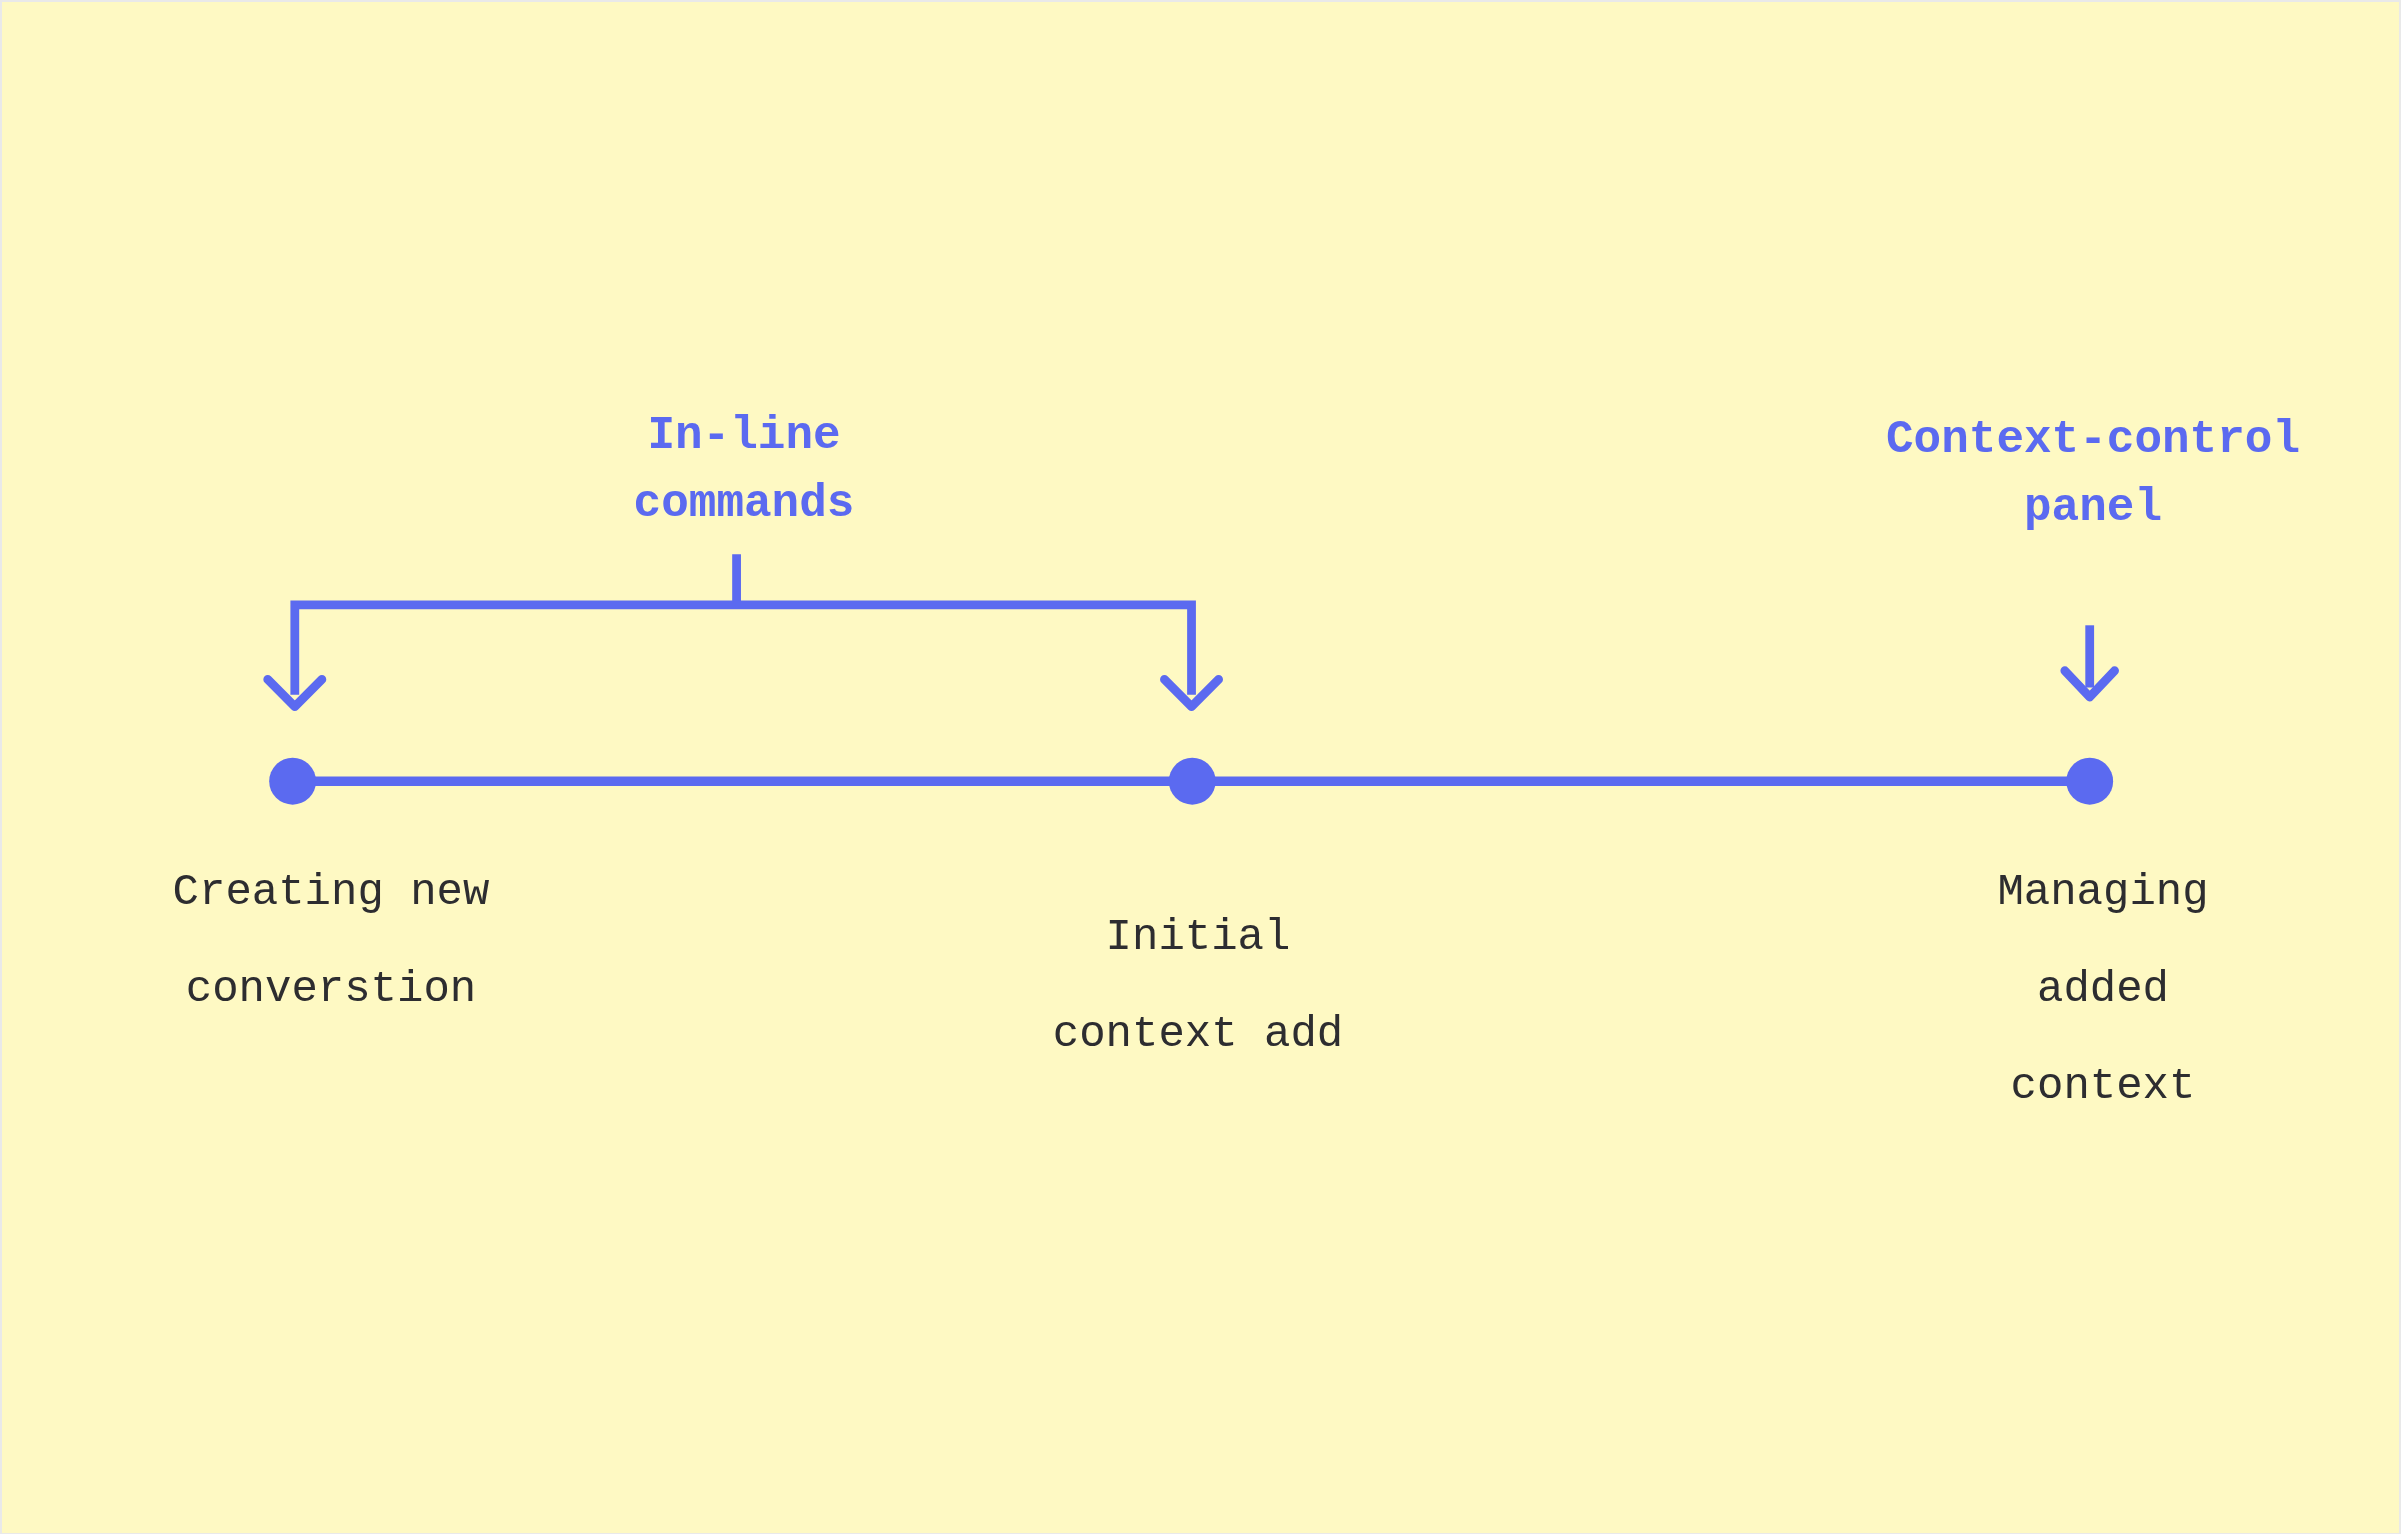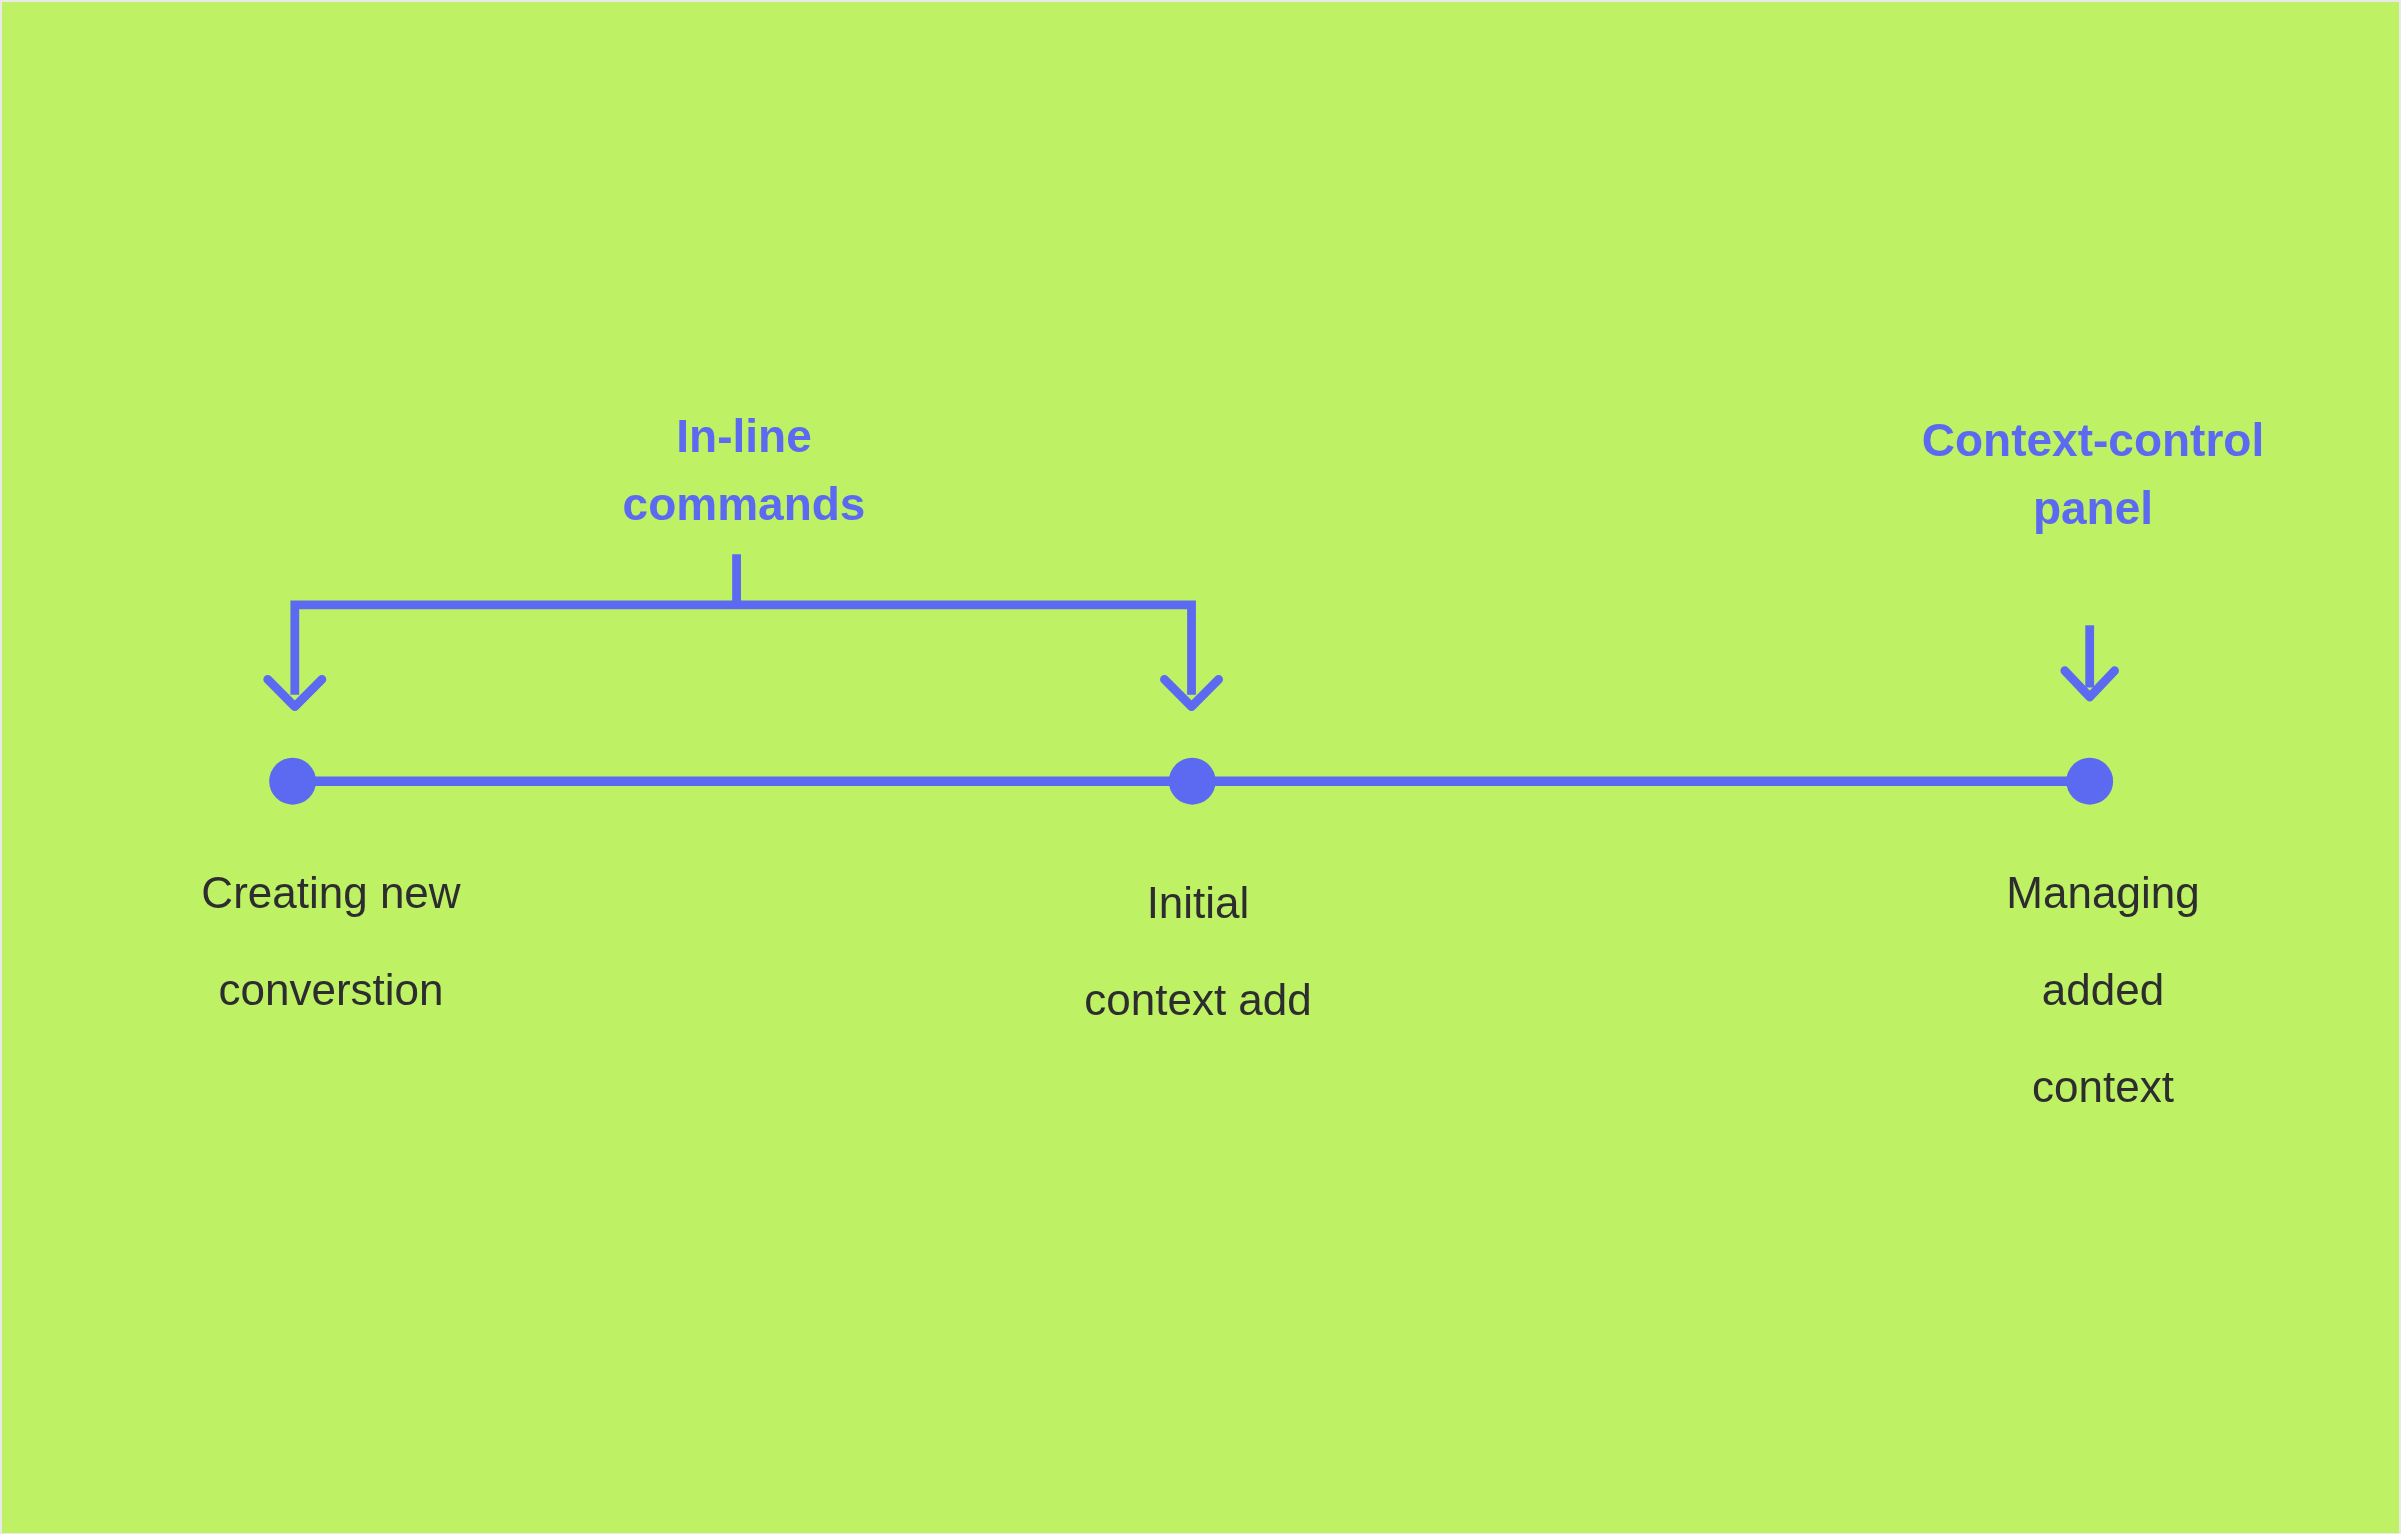--- a/index.html
+++ b/index.html
@@ -5,24 +5,24 @@
   html, body {
     margin: 0;
     padding: 0;
     background: #e9e9e9;
   }
   #canvas {
     position: relative;
     width: 2401px;
     height: 1535px;
     box-sizing: border-box;
-    background: #bef264;
+    background: #fef9c3;
     border: 2.9px solid #e9e9e9;
     overflow: hidden;
-    font-family: Liberation Sans, sans-serif;
+    font-family: Liberation Mono, monospace;
   }
   #diagram-svg {
     position: absolute;
     left: 0;
     top: 0;
     width: 2401px;
     height: 1535px;
   }
   .annotation {
     position: absolute;
@@ -75,21 +75,21 @@
   <div class="annotation" style="left:2091px; top:404px;">
     <div>Context-control</div>
     <div>panel</div>
   </div>
 
   <div class="node-label" style="left:329px; top:842px;">
     <div>Creating new</div>
     <div>converstion</div>
   </div>
 
-  <div class="node-label" style="left:1196px; top:852px;">
+  <div class="node-label" style="left:1196px; top:887px;">
     <div>Initial</div>
     <div>context add</div>
   </div>
 
   <div class="node-label" style="left:2087px; top:842px;margin-left:14px;">
     <div>Managing</div>
     <div>added</div>
     <div>context</div>
   </div>
 

